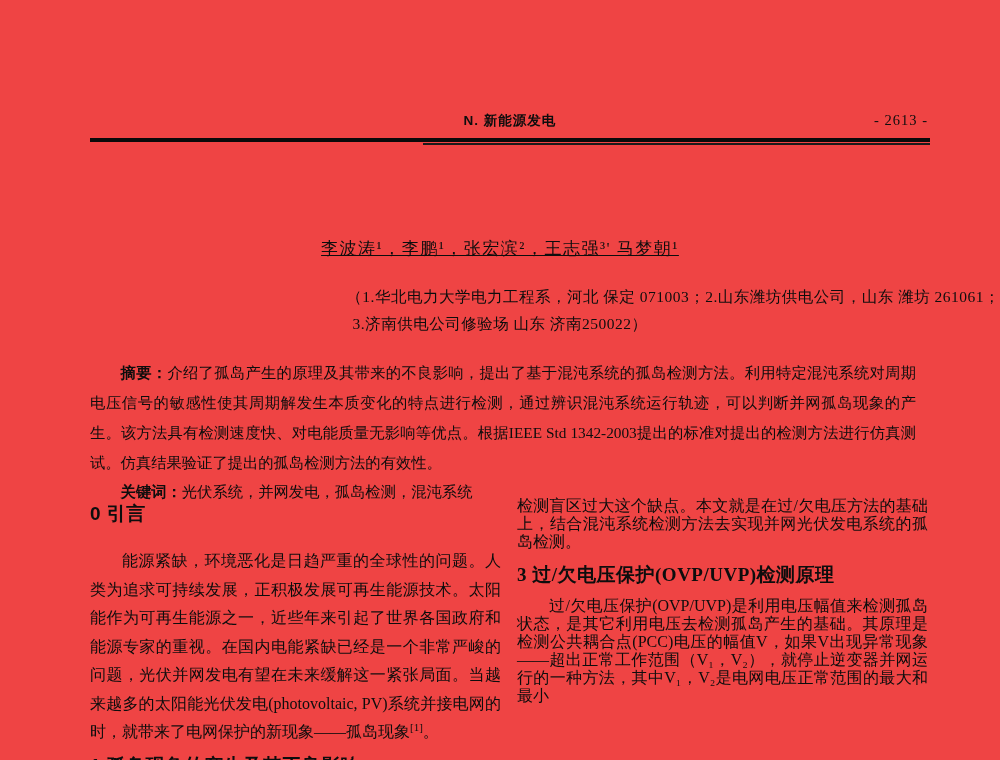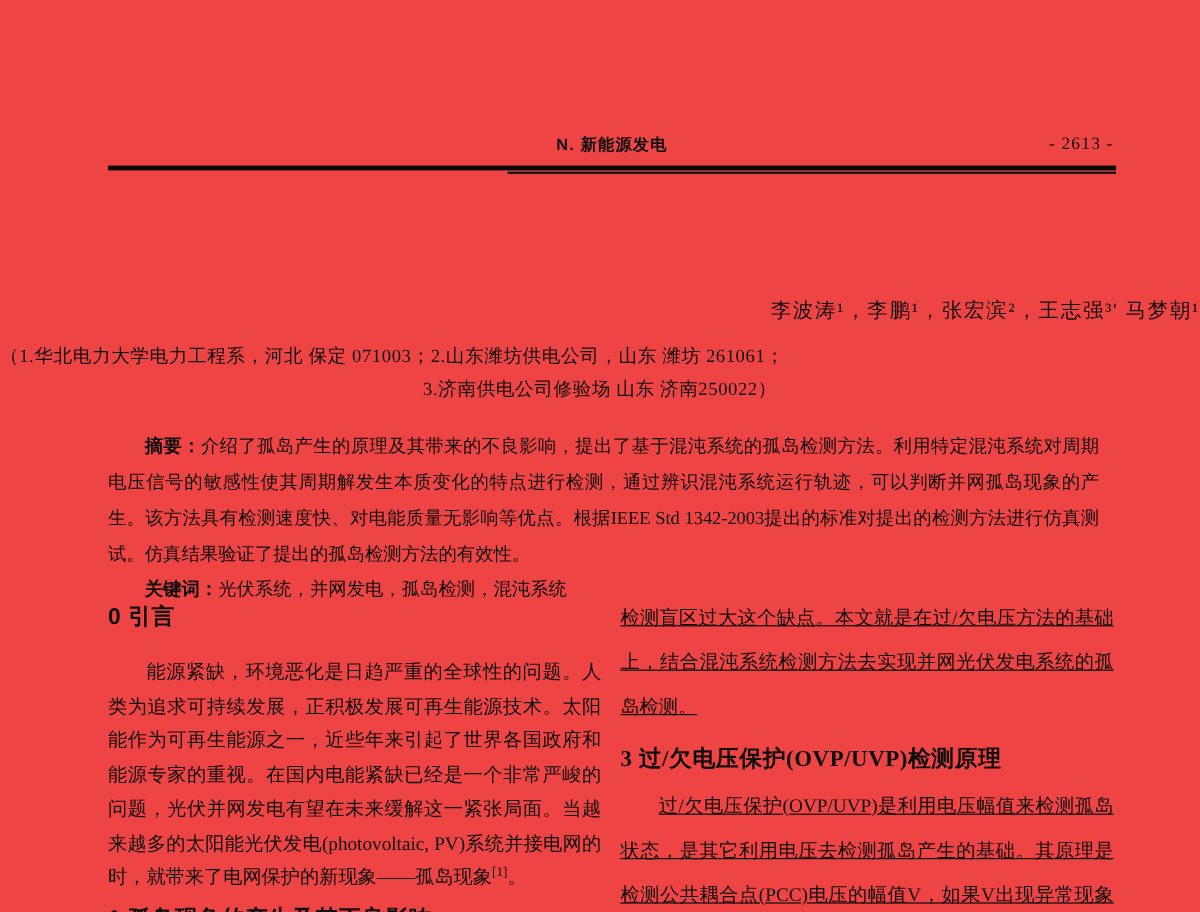--- a/index.html
+++ b/index.html
@@ -68,33 +68,34 @@
     width: 1000px;
     margin: 0;
     text-align: center;
     font-family: "Liberation Sans", "DejaVu Sans", sans-serif;
     font-weight: bold;
     font-size: 27px;
     letter-spacing: 3px;
   }
   .authors-line {
     position: absolute;
-    top: 247px;
-    left: 0;
-    width: 1000px;
-    text-align: right;
+    top: 237px;
+    left: 0;
+    width: 1000px;
+    text-align: center;
     font-size: 17px;
     letter-spacing: 1.5px;
+    text-decoration: underline;
   }
   .affiliation-1 {
     position: absolute;
     top: 287px;
     left: 0;
     width: 1000px;
-    text-align: left;
+    text-align: right;
     font-size: 15.5px;
     letter-spacing: 0.5px;
   }
   .affiliation-2 {
     position: absolute;
     top: 314px;
     left: 0;
     width: 1000px;
     text-align: center;
     font-size: 15.5px;
@@ -147,21 +148,21 @@
   }
   .col-left .section-heading-0 { margin: 4px 0 20px 0; }
   .col-left .section-heading-1 { margin: 6px 0 0 0; }
   .col-right .section-heading-3 { margin: 11px 0 9px 0; font-family: Liberation Serif, serif; }
   .body-para {
     margin: 0;
     font-size: 16px;
     line-height: 28.5px;
     text-align: justify;
   }
-  .col-right .body-para { line-height: 37px; text-decoration: underline; }
+  .col-right .body-para { line-height: 18px; }
   .first-indent { text-indent: 2em; }
   sup.ref {
     font-size: 11px;
     line-height: 0;
   }
 </style>
 </head>
 <body>
 
 <div class="page">

